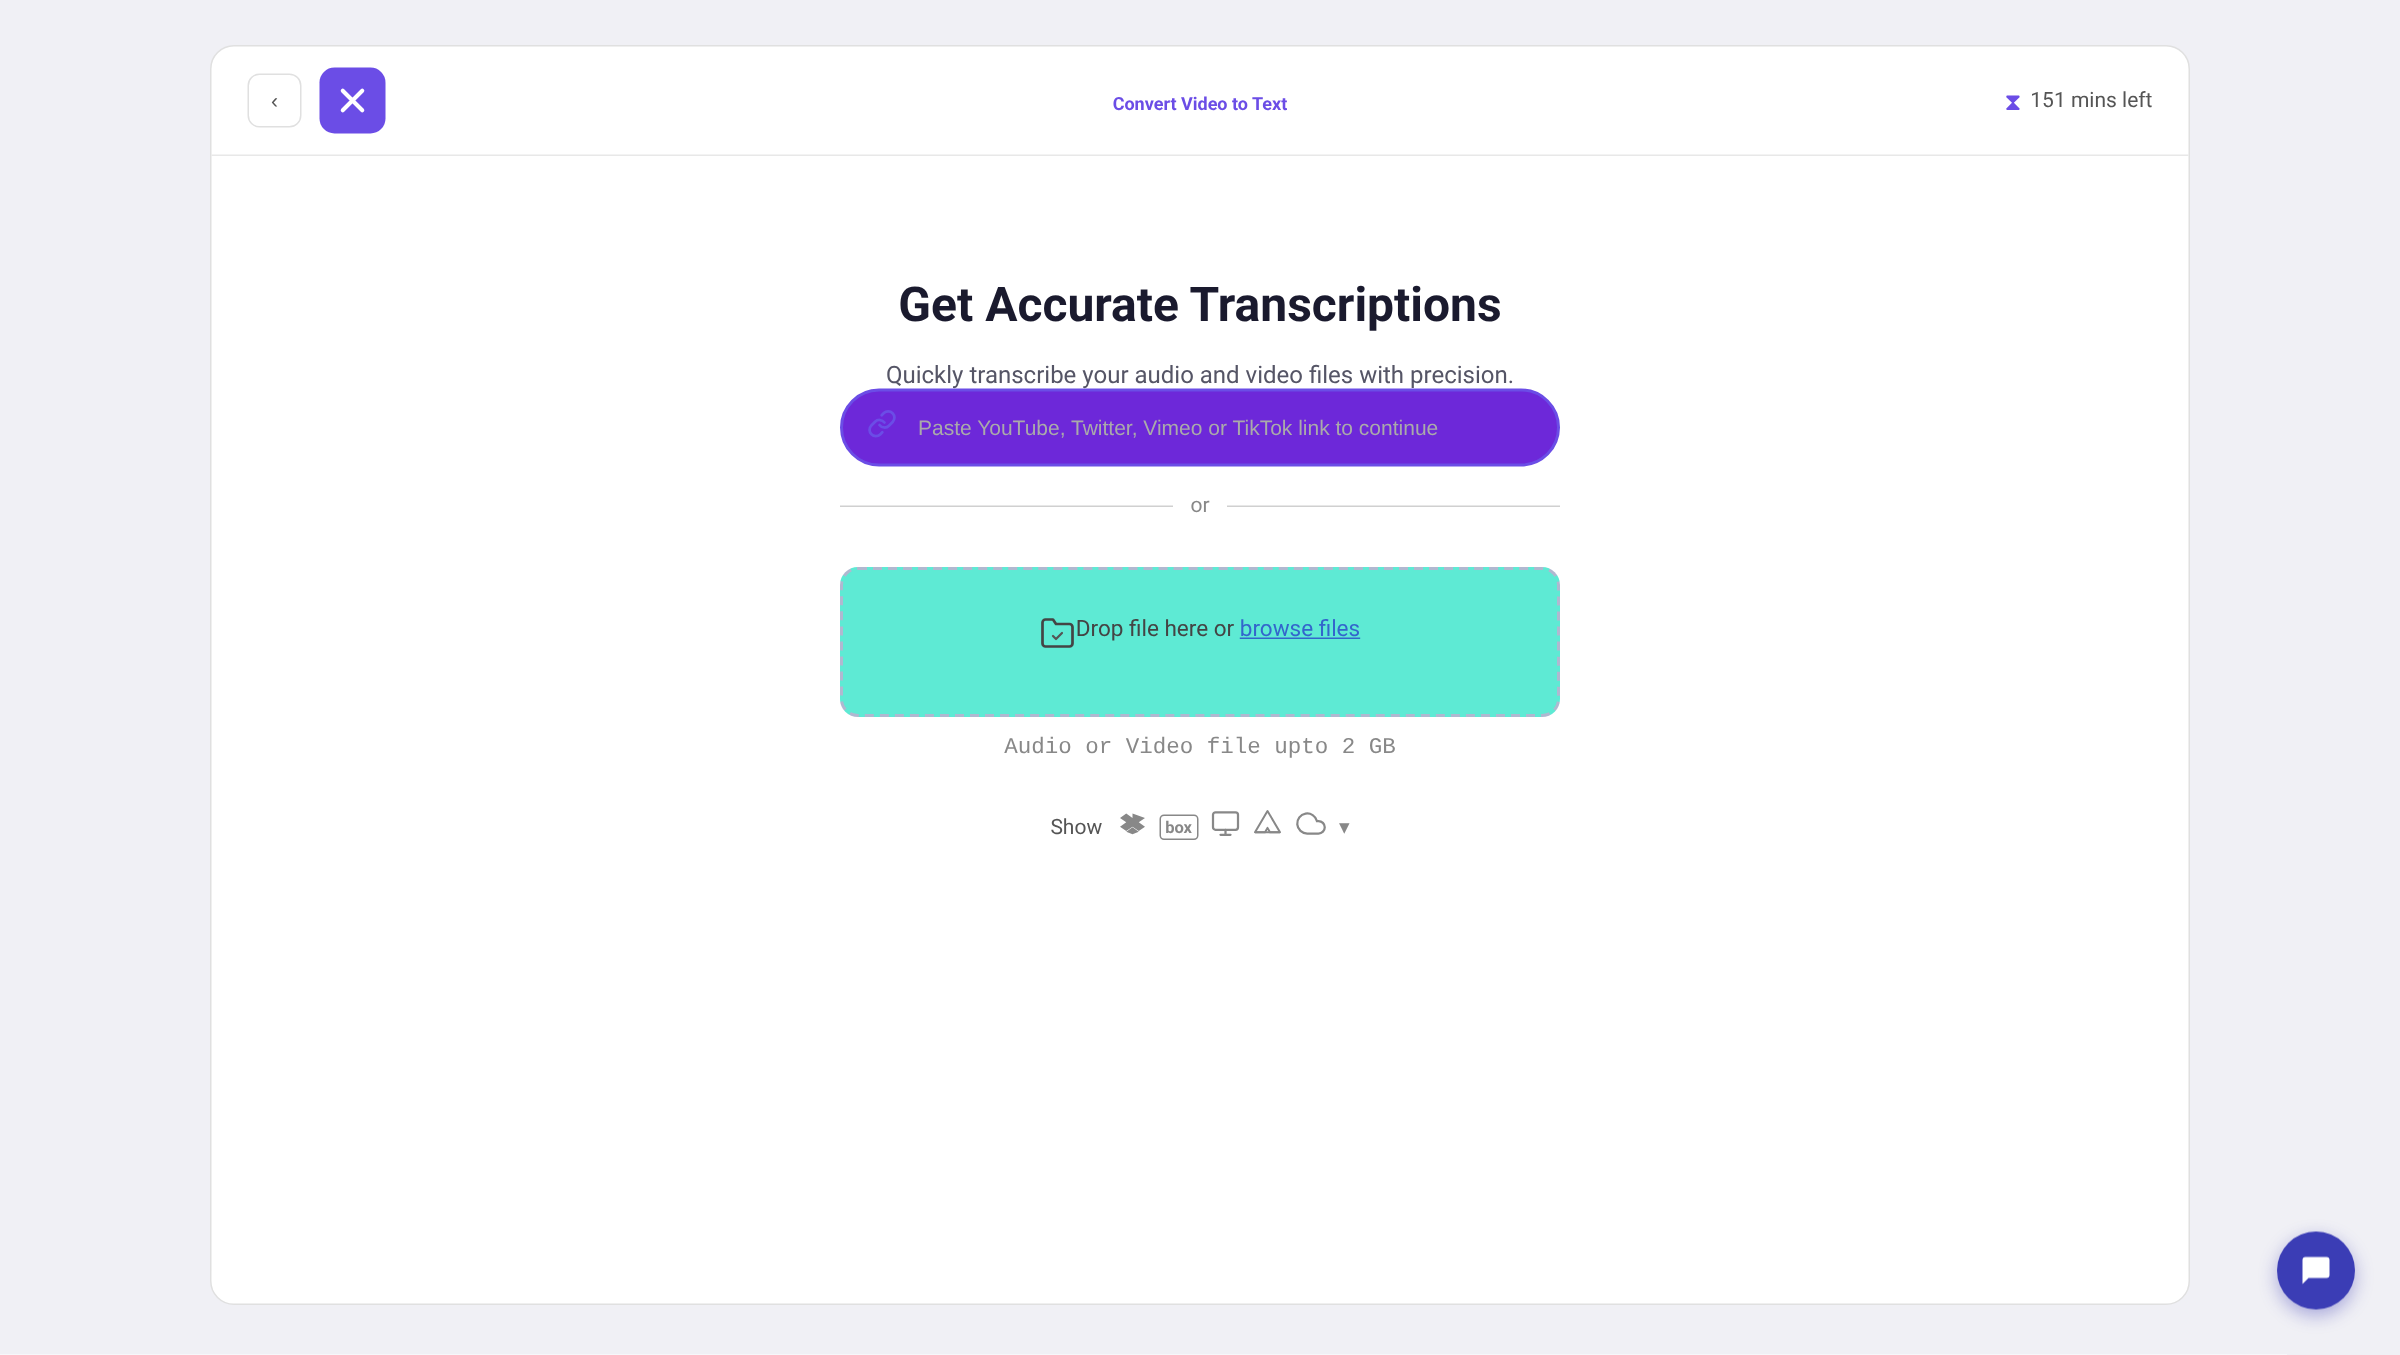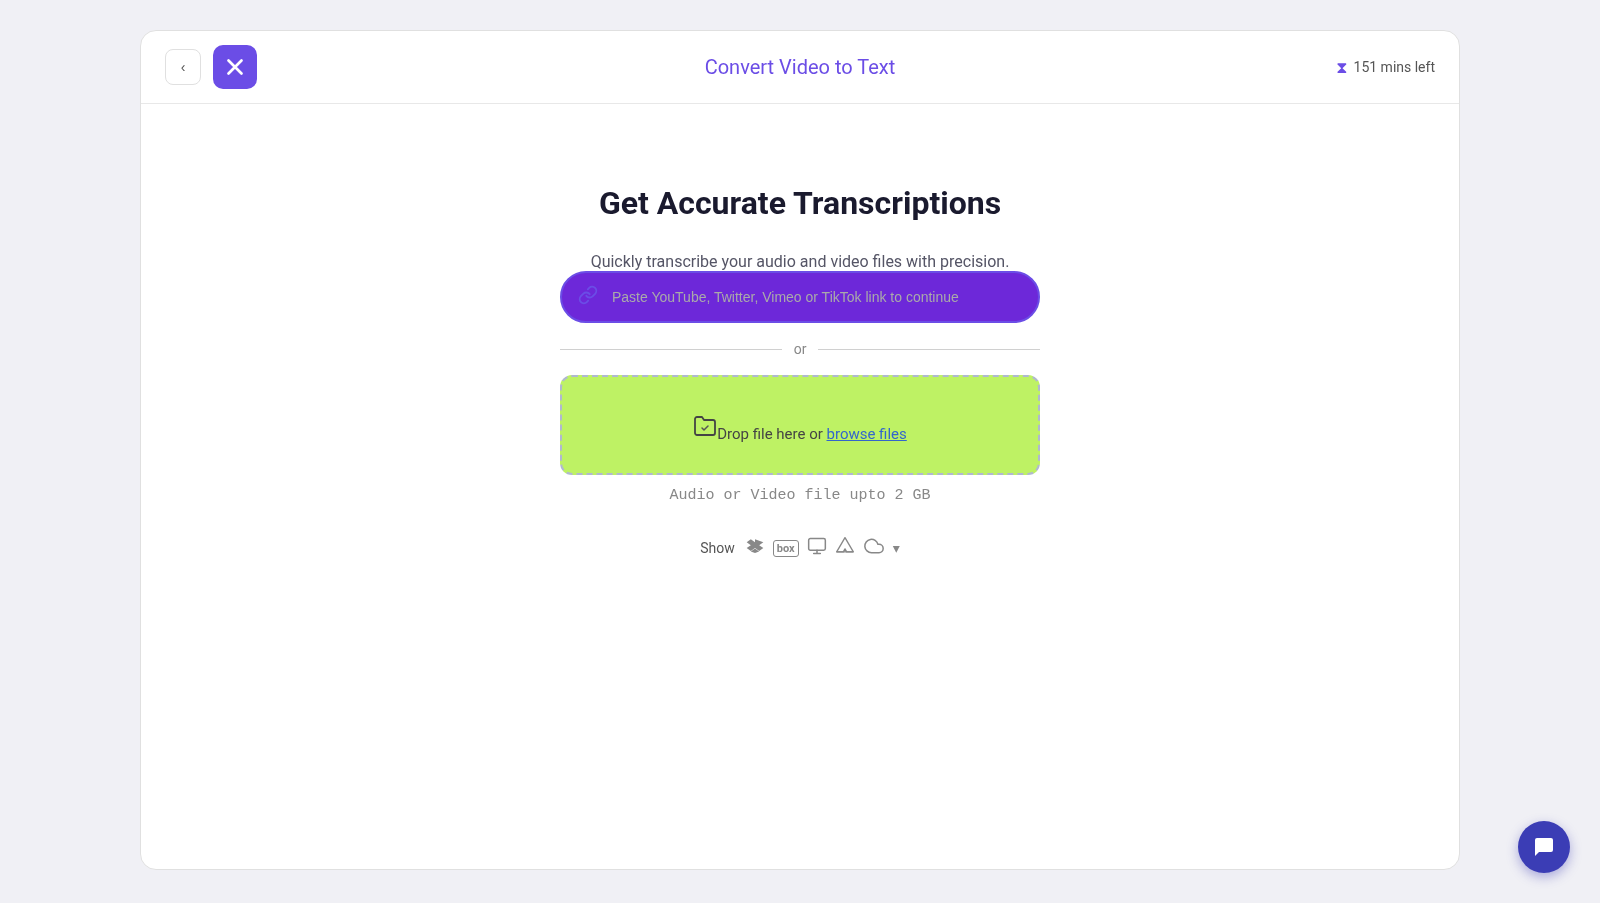--- a/index.html
+++ b/index.html
@@ -72,23 +72,23 @@
       justify-content: center;
     }
 
     .logo-icon svg {
       width: 26px;
       height: 26px;
       fill: white;
     }
 
     .header-title {
-      font-size: 20px;
+      font-size: 12px;
       color: #6b4de6;
-      font-weight: 400;
+      font-weight: 700;
       text-align: center;
       flex: 1;
     }
 
     .header-center {
       position: absolute;
       left: 50%;
       transform: translateX(-50%);
     }
 
@@ -111,21 +111,21 @@
       flex-direction: column;
       align-items: center;
       padding: 80px 20px 40px;
       width: 100%;
     }
 
     .main-heading {
       font-size: 32px;
       font-weight: 700;
       color: #1a1a2e;
-      margin-bottom: 30px;
+      margin-bottom: 18px;
       text-align: left;
     }
 
     .sub-heading {
       font-size: 16px;
       color: #555566;
       text-align: center;
     }
 
     
@@ -158,43 +158,43 @@
       color: #6b4de6;
       font-size: 18px;
     }
 
     
     .or-divider {
       display: flex;
       align-items: center;
       gap: 12px;
       width: 480px;
-      margin-bottom: 18px;
+      margin-bottom: 33px;
     }
 
     .or-line {
       flex: 1;
       height: 1px;
       background: #d0d0d0;
     }
 
     .or-text {
       font-size: 14px;
       color: #888;
     }
 
     
     .drop-zone {
       width: 480px;
       min-height: 100px;
       border: 2px dashed #b0b8d0;
       border-radius: 12px;
-      background: #bef264;
-      display: flex;
-      align-items: flex-end;
+      background: #5eead4;
+      display: flex;
+      align-items: flex-start;
       justify-content: center;
       cursor: pointer;
       margin-bottom: 12px;
       padding: 30px 20px;
     }
 
     .folder-icon {
       font-size: 22px;
       color: #444;
     }

